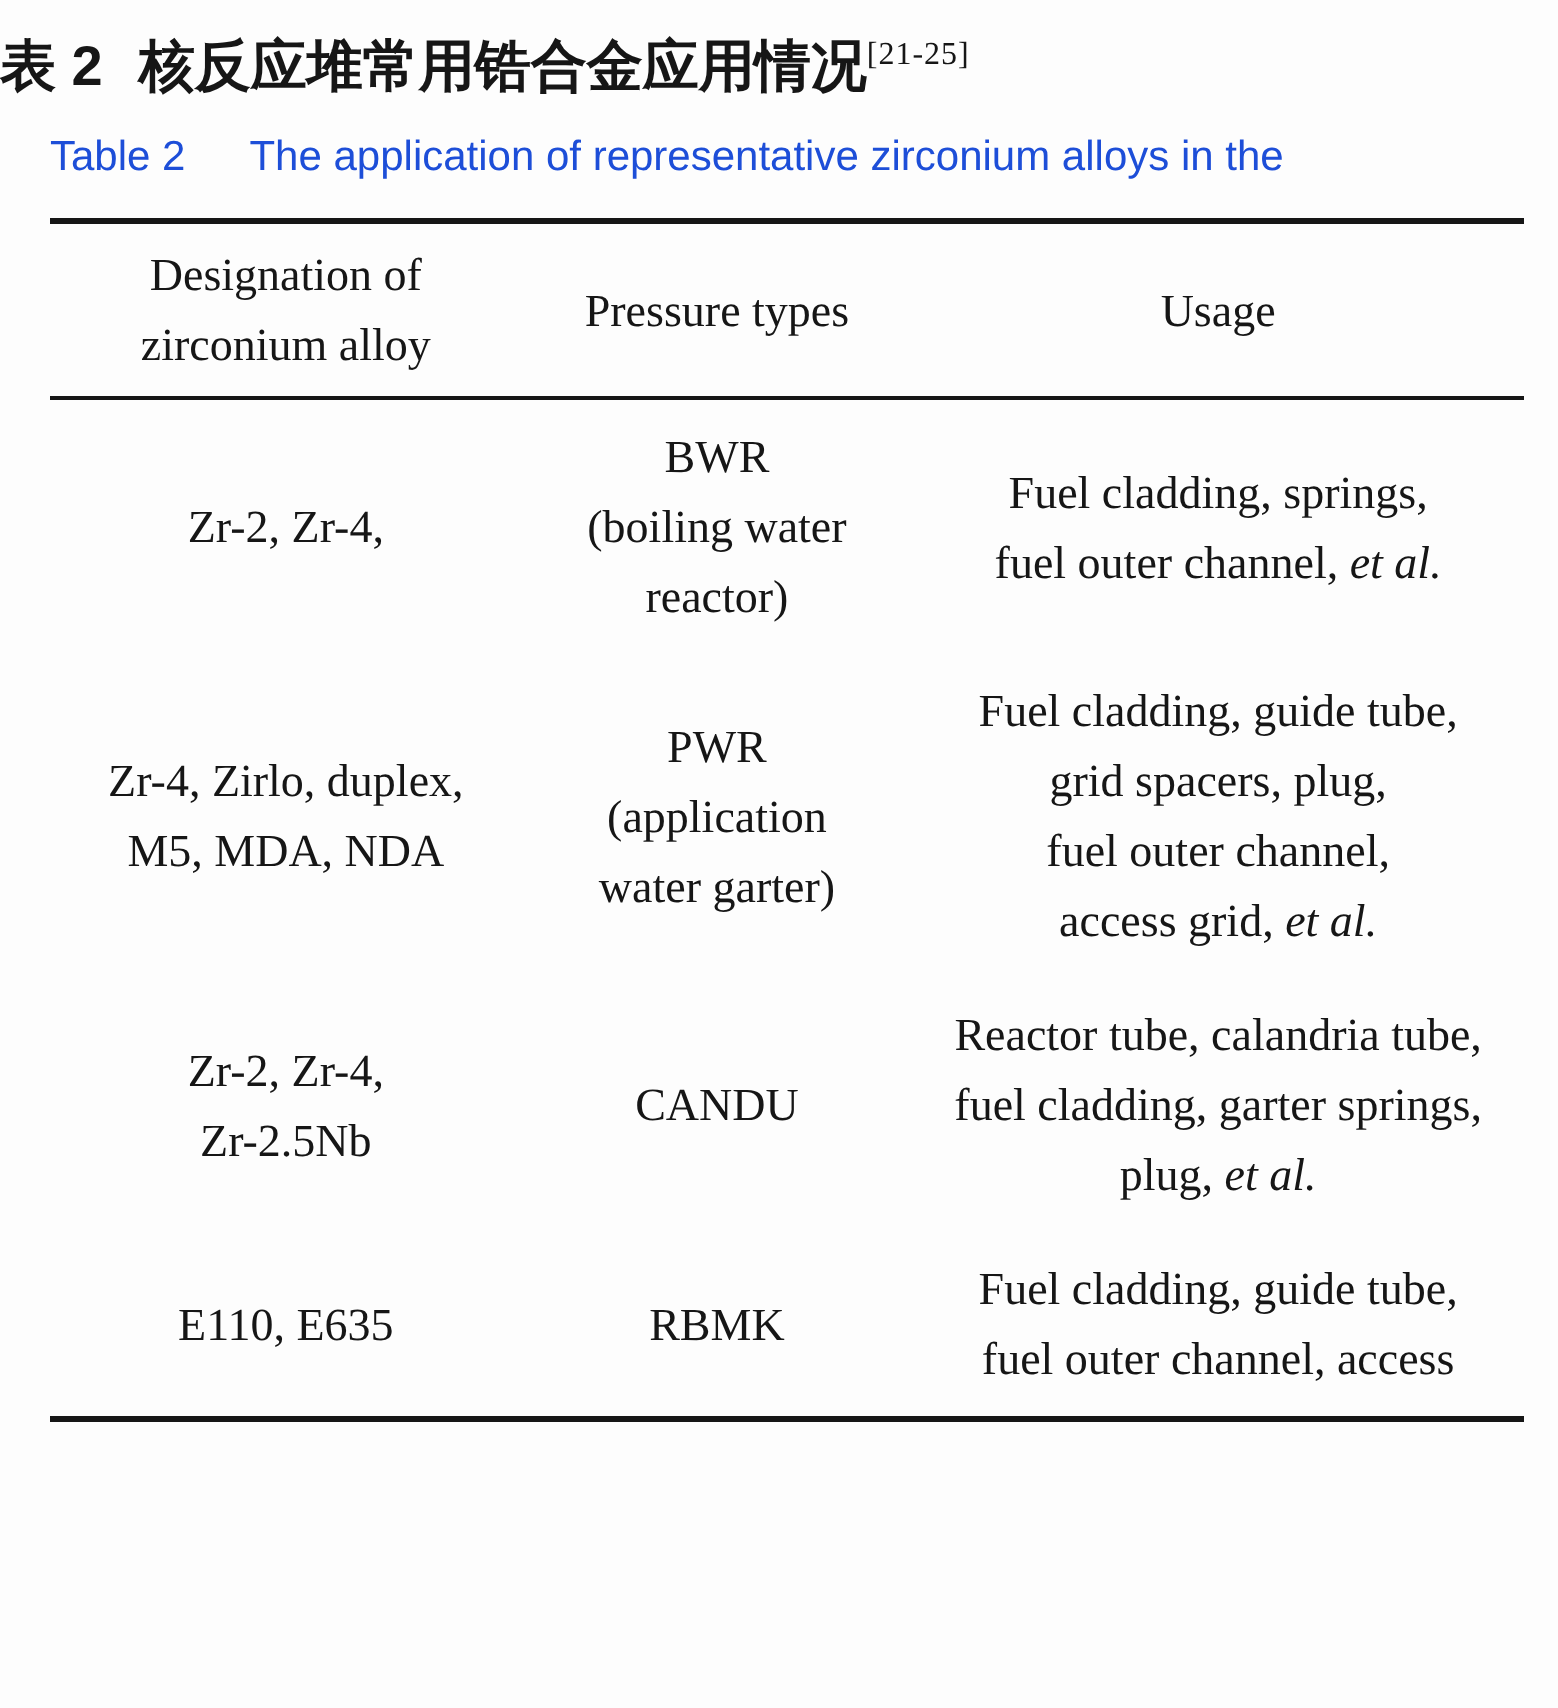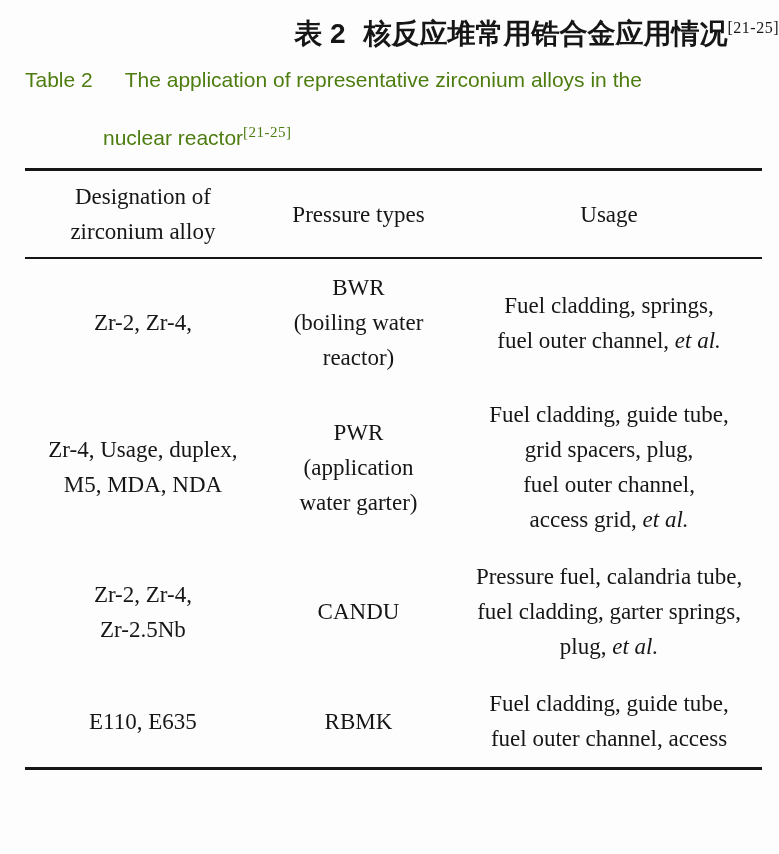--- a/index.html
+++ b/index.html
@@ -6,21 +6,21 @@
   body {
     width: 779px; height: 854px;
     background: #fdfdfd;
     color: #161616;
     overflow: hidden;
   }
   .page { padding-top: 8px; }
 
   
   .cap-zh {
-    text-align: right;
+    text-align: left;
     font-family: "Liberation Sans", sans-serif;
     font-weight: bold;
     font-size: 28px;
     line-height: 40px;
     white-space: nowrap;
   }
   .zh-gap { display: inline-block; width: 18px; }
   .ref {
     font-family: "Liberation Serif", serif;
     font-weight: normal;
@@ -28,21 +28,21 @@
     vertical-align: super;
     letter-spacing: 0.5px;
   }
 
   
   .cap-en {
     font-family: "Liberation Sans", sans-serif;
     font-size: 21px;
     line-height: 52px;
     margin: 0 17px 0 25px;
-    color: #4d7c0f;
+    color: #1d4ed8;
   }
   .en-l1 { white-space: nowrap; }
   .en-gap { display: inline-block; width: 32px; }
   .en-l2 { padding-left: 78px; white-space: nowrap; }
   .cap-en .ref { font-size: 15px; }
 
   
   table.tbl {
     margin: 4px 0 0 25px;
     width: 737px;
@@ -72,23 +72,20 @@
 <div class="page">
 
   <div class="cap-zh">
     <span>表 2</span><span class="zh-gap"></span><span>核反应堆常用锆合金应用情况</span><sup class="ref">[21-25]</sup>
   </div>
 
   <div class="cap-en">
     <div class="en-l1">
       <span>Table 2</span><span class="en-gap"></span><span>The application of representative zirconium alloys in the</span>
     </div>
-    <div class="en-l2">
-      <span>nuclear reactor</span><sup class="ref">[21-25]</sup>
-    </div>
   </div>
 
   <table class="tbl">
     <colgroup>
       <col class="c1">
         <col class="c2">
         <col class="c3">
     </colgroup>
     <thead>
       <tr>
@@ -116,21 +113,21 @@
           <div class="ln">reactor)</div>
         </td>
         <td>
           <div class="ln">Fuel cladding, springs,</div>
           <div class="ln"><span>fuel outer channel, </span><i class="etal">et al.</i></div>
         </td>
       </tr>
 
       <tr>
         <td>
-          <div class="ln">Zr-4, Usage, duplex,</div>
+          <div class="ln">Zr-4, Zirlo, duplex,</div>
           <div class="ln">M5, MDA, NDA</div>
         </td>
         <td>
           <div class="ln">PWR</div>
           <div class="ln">(application</div>
           <div class="ln">water garter)</div>
         </td>
         <td>
           <div class="ln">Fuel cladding, guide tube,</div>
           <div class="ln">grid spacers, plug,</div>
@@ -141,21 +138,21 @@
 
       <tr>
         <td>
           <div class="ln">Zr-2, Zr-4,</div>
           <div class="ln">Zr-2.5Nb</div>
         </td>
         <td>
           <div class="ln">CANDU</div>
         </td>
         <td>
-          <div class="ln">Pressure fuel, calandria tube,</div>
+          <div class="ln">Reactor tube, calandria tube,</div>
           <div class="ln">fuel cladding, garter springs,</div>
           <div class="ln"><span>plug, </span><i class="etal">et al.</i></div>
         </td>
       </tr>
 
 
       <tr>
         <td>
           <div class="ln">E110, E635</div>
         </td>

